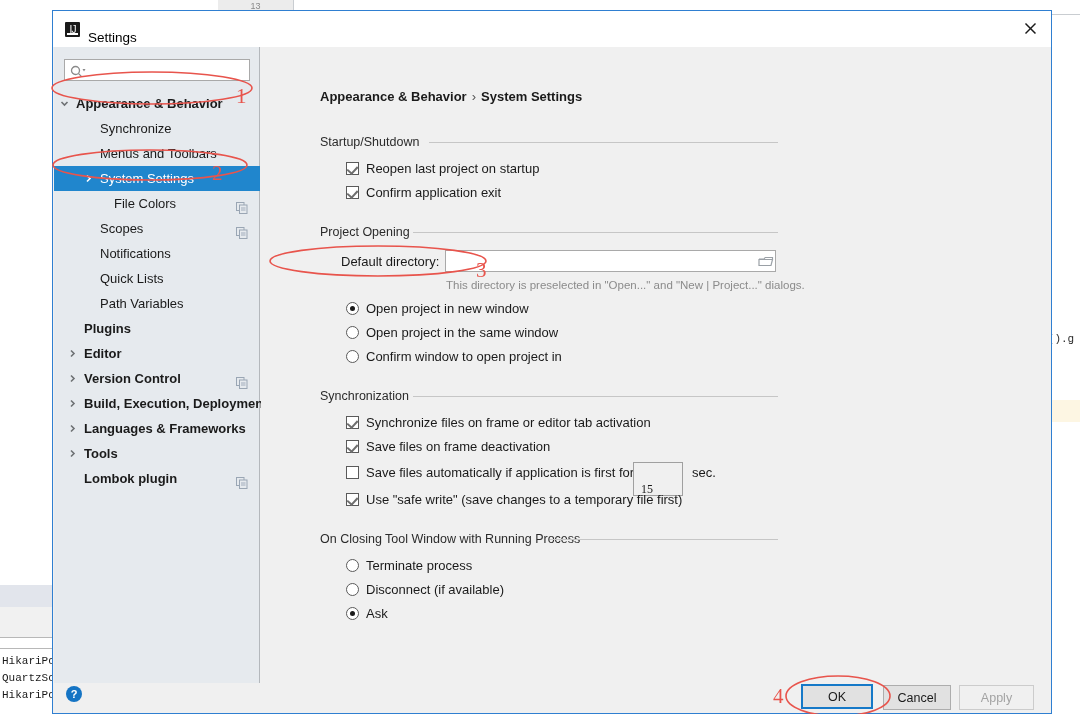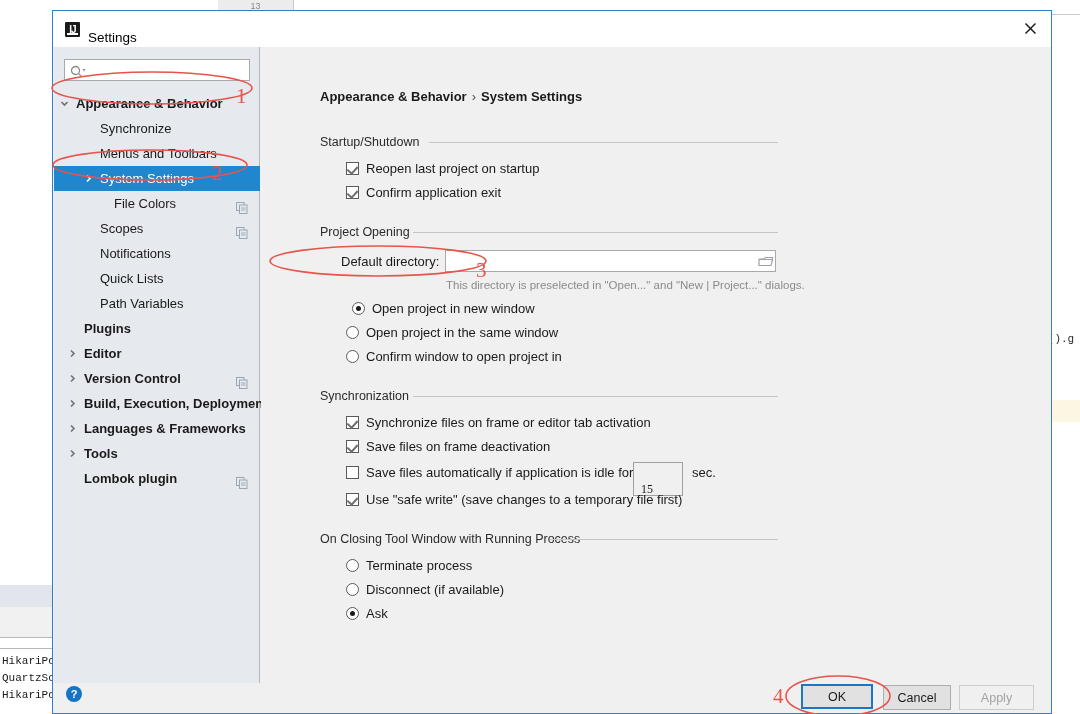--- a/index.html
+++ b/index.html
@@ -57,21 +57,21 @@
     position: absolute; left: 0; top: 0; width: 998px; height: 36px;
     background: #ffffff;
     box-sizing: border-box;
   }
   .ij-logo {
     position: absolute; left: 12px; top: 11px; width: 15px; height: 15px;
     background: #1a1a1a; border-radius: 1px;
     display: flex; align-items: center; justify-content: center;
   }
   .ij-logo span {
-    color: #ffffff; font-size: 10px; font-weight: bold;
+    color: #ffffff; font-size: 10px; font-weight: normal;
     font-family: "Liberation Sans", sans-serif; letter-spacing: -1px;
     line-height: 1;
   }
   .ij-logo .bar {
     position: absolute; left: 2px; bottom: 2px; width: 11px; height: 2px; background: #ffffff;
   }
   .title-text {
     position: absolute; left: 35px; top: 26px; transform: translateY(-50%);
     font-size: 13.5px; color: #000000;
   }
@@ -387,21 +387,21 @@
       <div class="field-label" style="left:80px; top:207px;">Default directory:</div>
       <div class="text-input" style="left:184px; top:203px; width:331px; height:22px;" placeholder=""></div>
       <div class="folder-btn" style="left:496px; top:206px;">
         <svg width="16" height="13" viewBox="0 0 16 13">
           <path d="M1 4 L6 4 L7.2 2.5 L14.5 2.5 L14.5 4" fill="none" stroke="#9aa0a6" stroke-width="1.2"></path>
           <path d="M1 4.5 L14.5 4.5 L13 10.5 L1 10.5 Z" fill="none" stroke="#9aa0a6" stroke-width="1.2"></path>
         </svg>
       </div>
       <div class="hint" style="left:185px; top:232px;">This directory is preselected in "Open..." and "New | Project..." dialogs.</div>
 
-      <div class="rad-row" style="left:91px; top:254px;">
+      <div class="rad-row" style="left:85px; top:254px;">
         <span class="rad on"></span>
         <span>Open project in new window</span>
       </div>
       <div class="rad-row" style="left:85px; top:278px;">
         <span class="rad"></span>
         <span>Open project in the same window</span>
       </div>
       <div class="rad-row" style="left:85px; top:302px;">
         <span class="rad"></span>
         <span>Confirm window to open project in</span>
@@ -413,21 +413,21 @@
       <div class="chk-row" style="left:85px; top:368px;">
         <span class="chk on"></span>
         <span>Synchronize files on frame or editor tab activation</span>
       </div>
       <div class="chk-row" style="left:85px; top:392px;">
         <span class="chk on"></span>
         <span>Save files on frame deactivation</span>
       </div>
       <div class="chk-row" style="left:85px; top:418px;">
         <span class="chk"></span>
-        <span>Save files automatically if application is idle for</span>
+        <span>Save files automatically if application is first for</span>
       </div>
       <div class="spinner" style="left:372px; top:415px; width:50px; height:22px;">15</div>
       <div class="unit" style="left:431px; top:418px;">sec.</div>
 
       <div class="chk-row" style="left:85px; top:445px;">
         <span class="chk on"></span>
         <span>Use "safe write" (save changes to a temporary file first)</span>
       </div>
 
       <div class="group-title" style="left:59px; top:485px;">On Closing Tool Window with Running Process</div>

